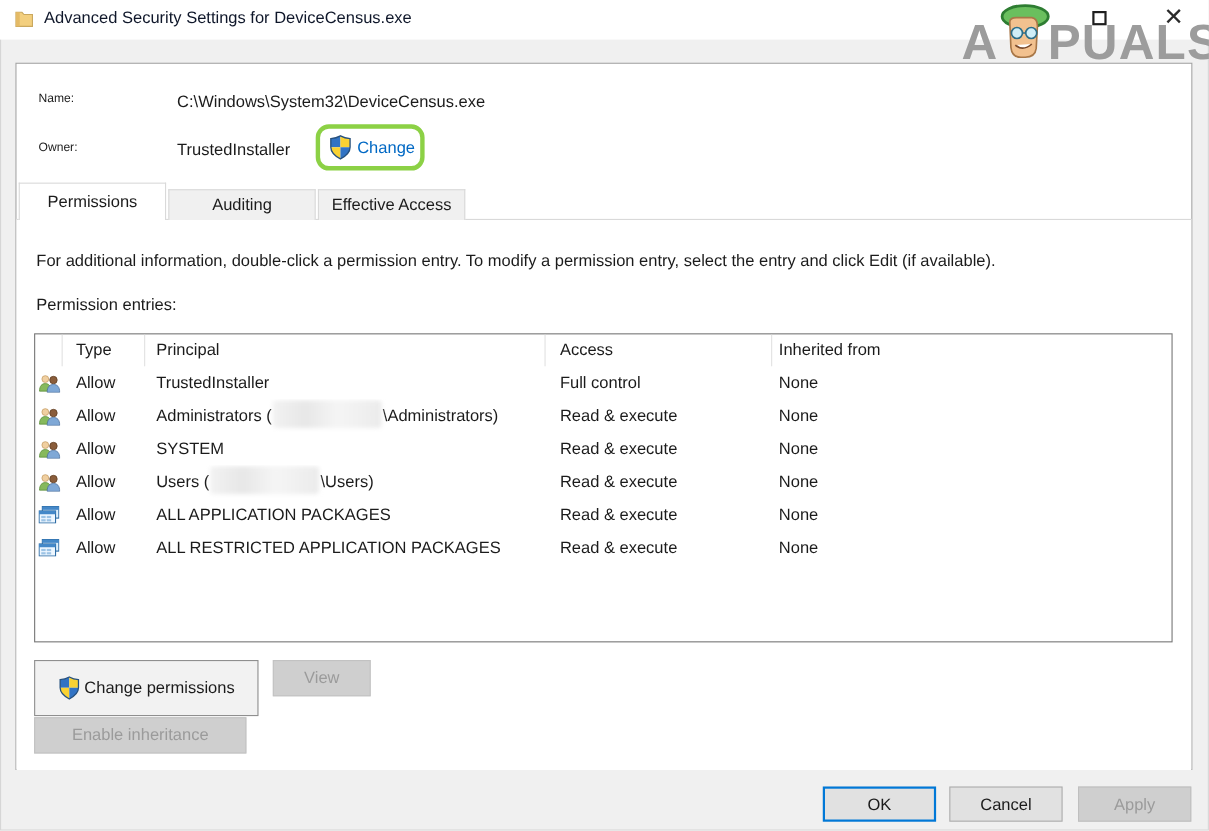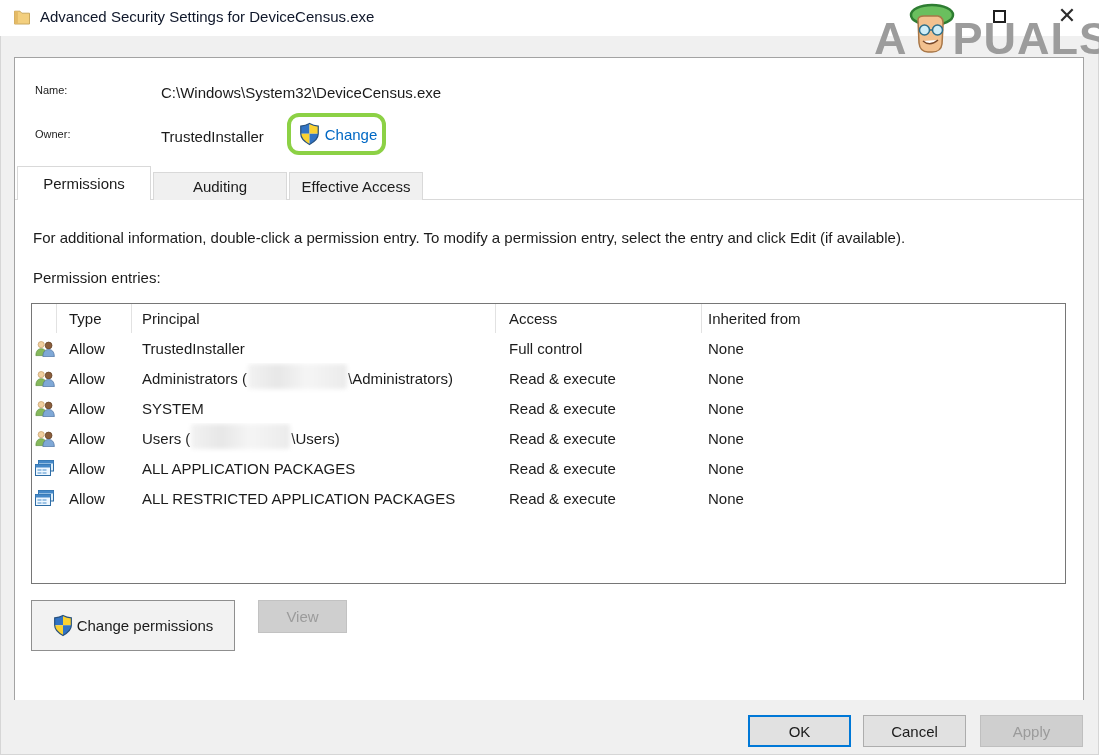--- a/index.html
+++ b/index.html
@@ -72,21 +72,21 @@
     display:inline-block; width:99px; height:25px; margin:0 1px;
     vertical-align:middle; position:relative; top:-2px;
     background:linear-gradient(90deg,#f2f2f2,#e7e7e7 30%,#f5f5f5 60%,#ebebeb);
     filter:blur(2px); border-radius:3px;
   }
 
   
   .btn { display:flex; align-items:center; justify-content:center; font-size:15px; gap:4px; }
   .btn-cp   { position:absolute; left:16px;  top:400px; width:204px; height:51px; background:#f2f2f2; border:1px solid #8f8f8f; cursor:pointer; }
   .btn-cp .shield { width:20px; height:23px; }
-  .btn-view { position:absolute; left:243px; top:400px; width:89px;  height:33px; background:#cfcfcf; border:1px solid #c2c2c2; color:#9b9b9b; }
+  .btn-view { position:absolute; left:233px; top:400px; width:89px;  height:33px; background:#cfcfcf; border:1px solid #c2c2c2; color:#9b9b9b; }
   .btn-ei   { position:absolute; left:16px;  top:452px; width:193px; height:33px; background:#cfcfcf; border:1px solid #c2c2c2; color:#9b9b9b; }
 
   .btn-ok     { position:absolute; left:748px; top:715px; width:103px; height:32px; background:#e1e1e1; border:2px solid #0078d7; cursor:pointer; }
   .btn-cancel { position:absolute; left:863px; top:715px; width:103px; height:32px; background:#e1e1e1; border:1px solid #adadad; cursor:pointer; }
   .btn-apply  { position:absolute; left:980px; top:715px; width:103px; height:32px; background:#cfcfcf; border:1px solid #bfbfbf; color:#9b9b9b; }
 </style>
 </head>
 <body>
 
 <div class="titlebar">
@@ -269,20 +269,23 @@
           <path d="M2 12.8 L12 12.8 L12 25 C6.8 22.2 2 18.6 2 12.8 Z" fill="#fad232"></path>
           <path d="M22 12.8 L12 12.8 L12 25 C17.2 22.2 22 18.6 22 12.8 Z" fill="#3173c4"></path>
           <path d="M12 1 C9 2.7 5 3.7 2 3.9 L2 12.8 C2 18.6 6.8 22.2 12 25 C17.2 22.2 22 18.6 22 12.8 L22 3.9 C19 3.7 15 2.7 12 1 Z" fill="none" stroke="#27517e" stroke-width="1.4"></path>
         </svg>
       </span>
       <span>Change permissions</span>
     </div>
     <div class="btn btn-view">
       <span>View</span>
     </div>
+    <div class="btn btn-ei">
+      <span>Enable inheritance</span>
+    </div>
   </div>
 </div>
 
 <div class="btn btn-ok">
   <span>OK</span>
 </div>
 <div class="btn btn-cancel">
   <span>Cancel</span>
 </div>
 <div class="btn btn-apply">

